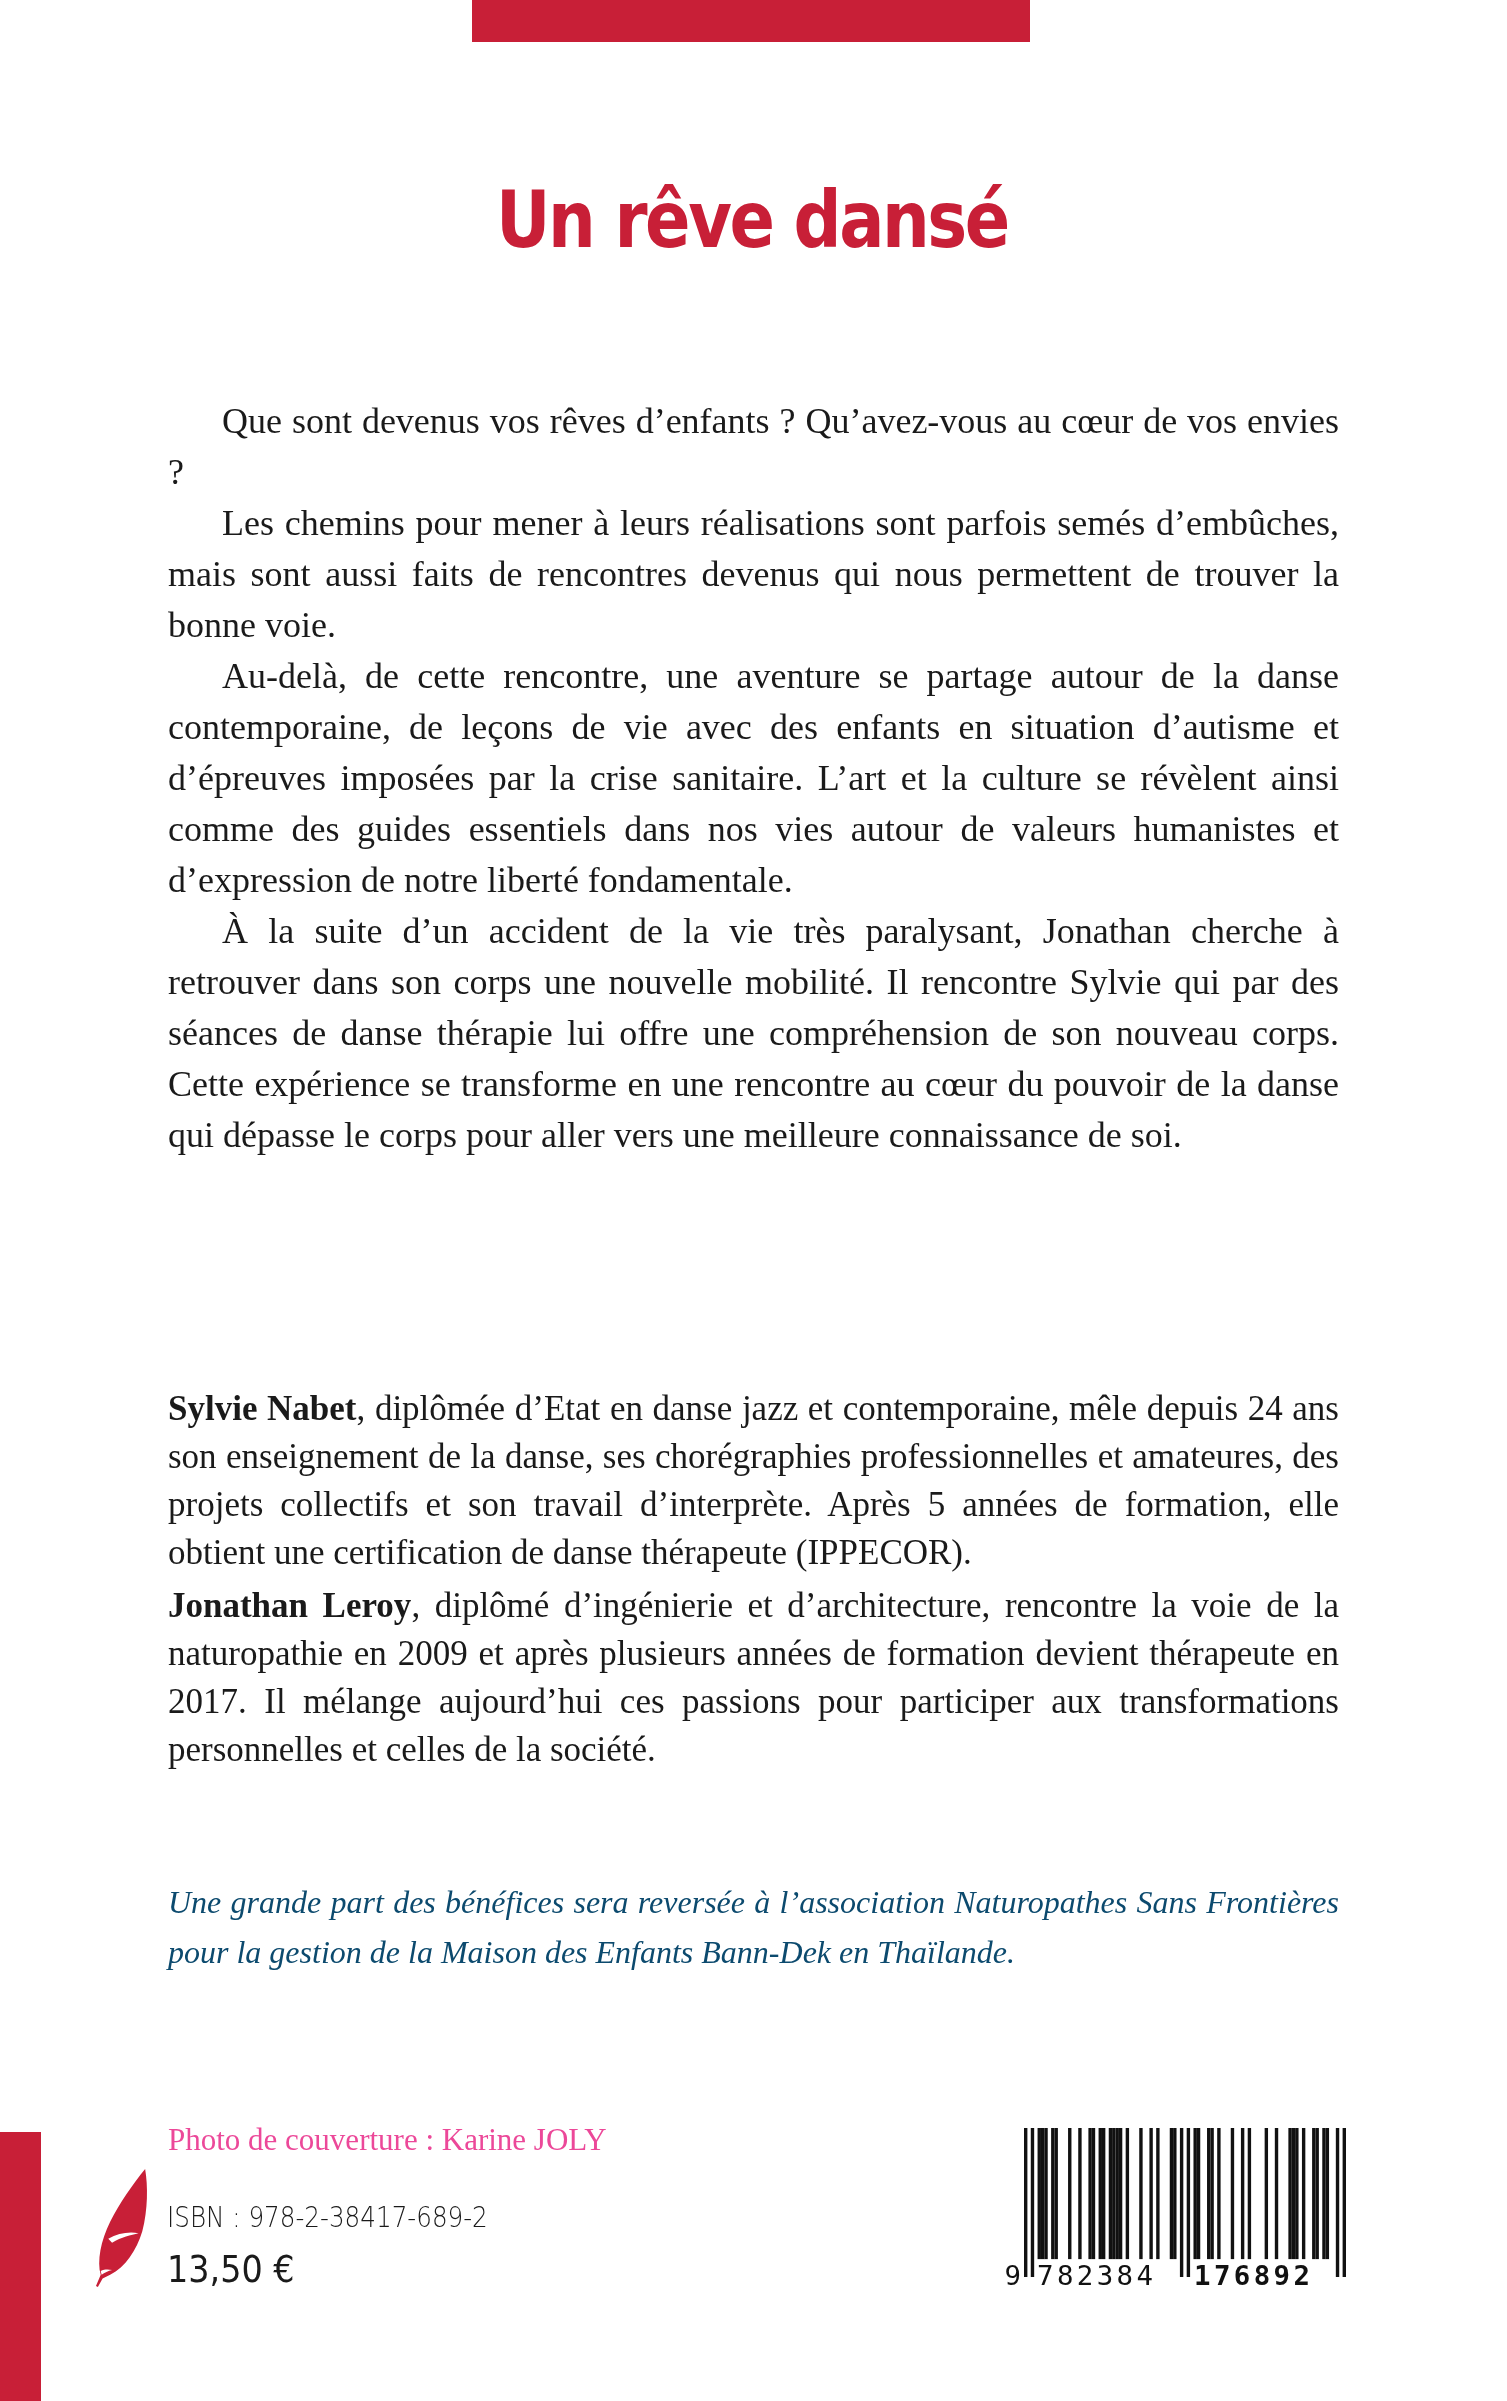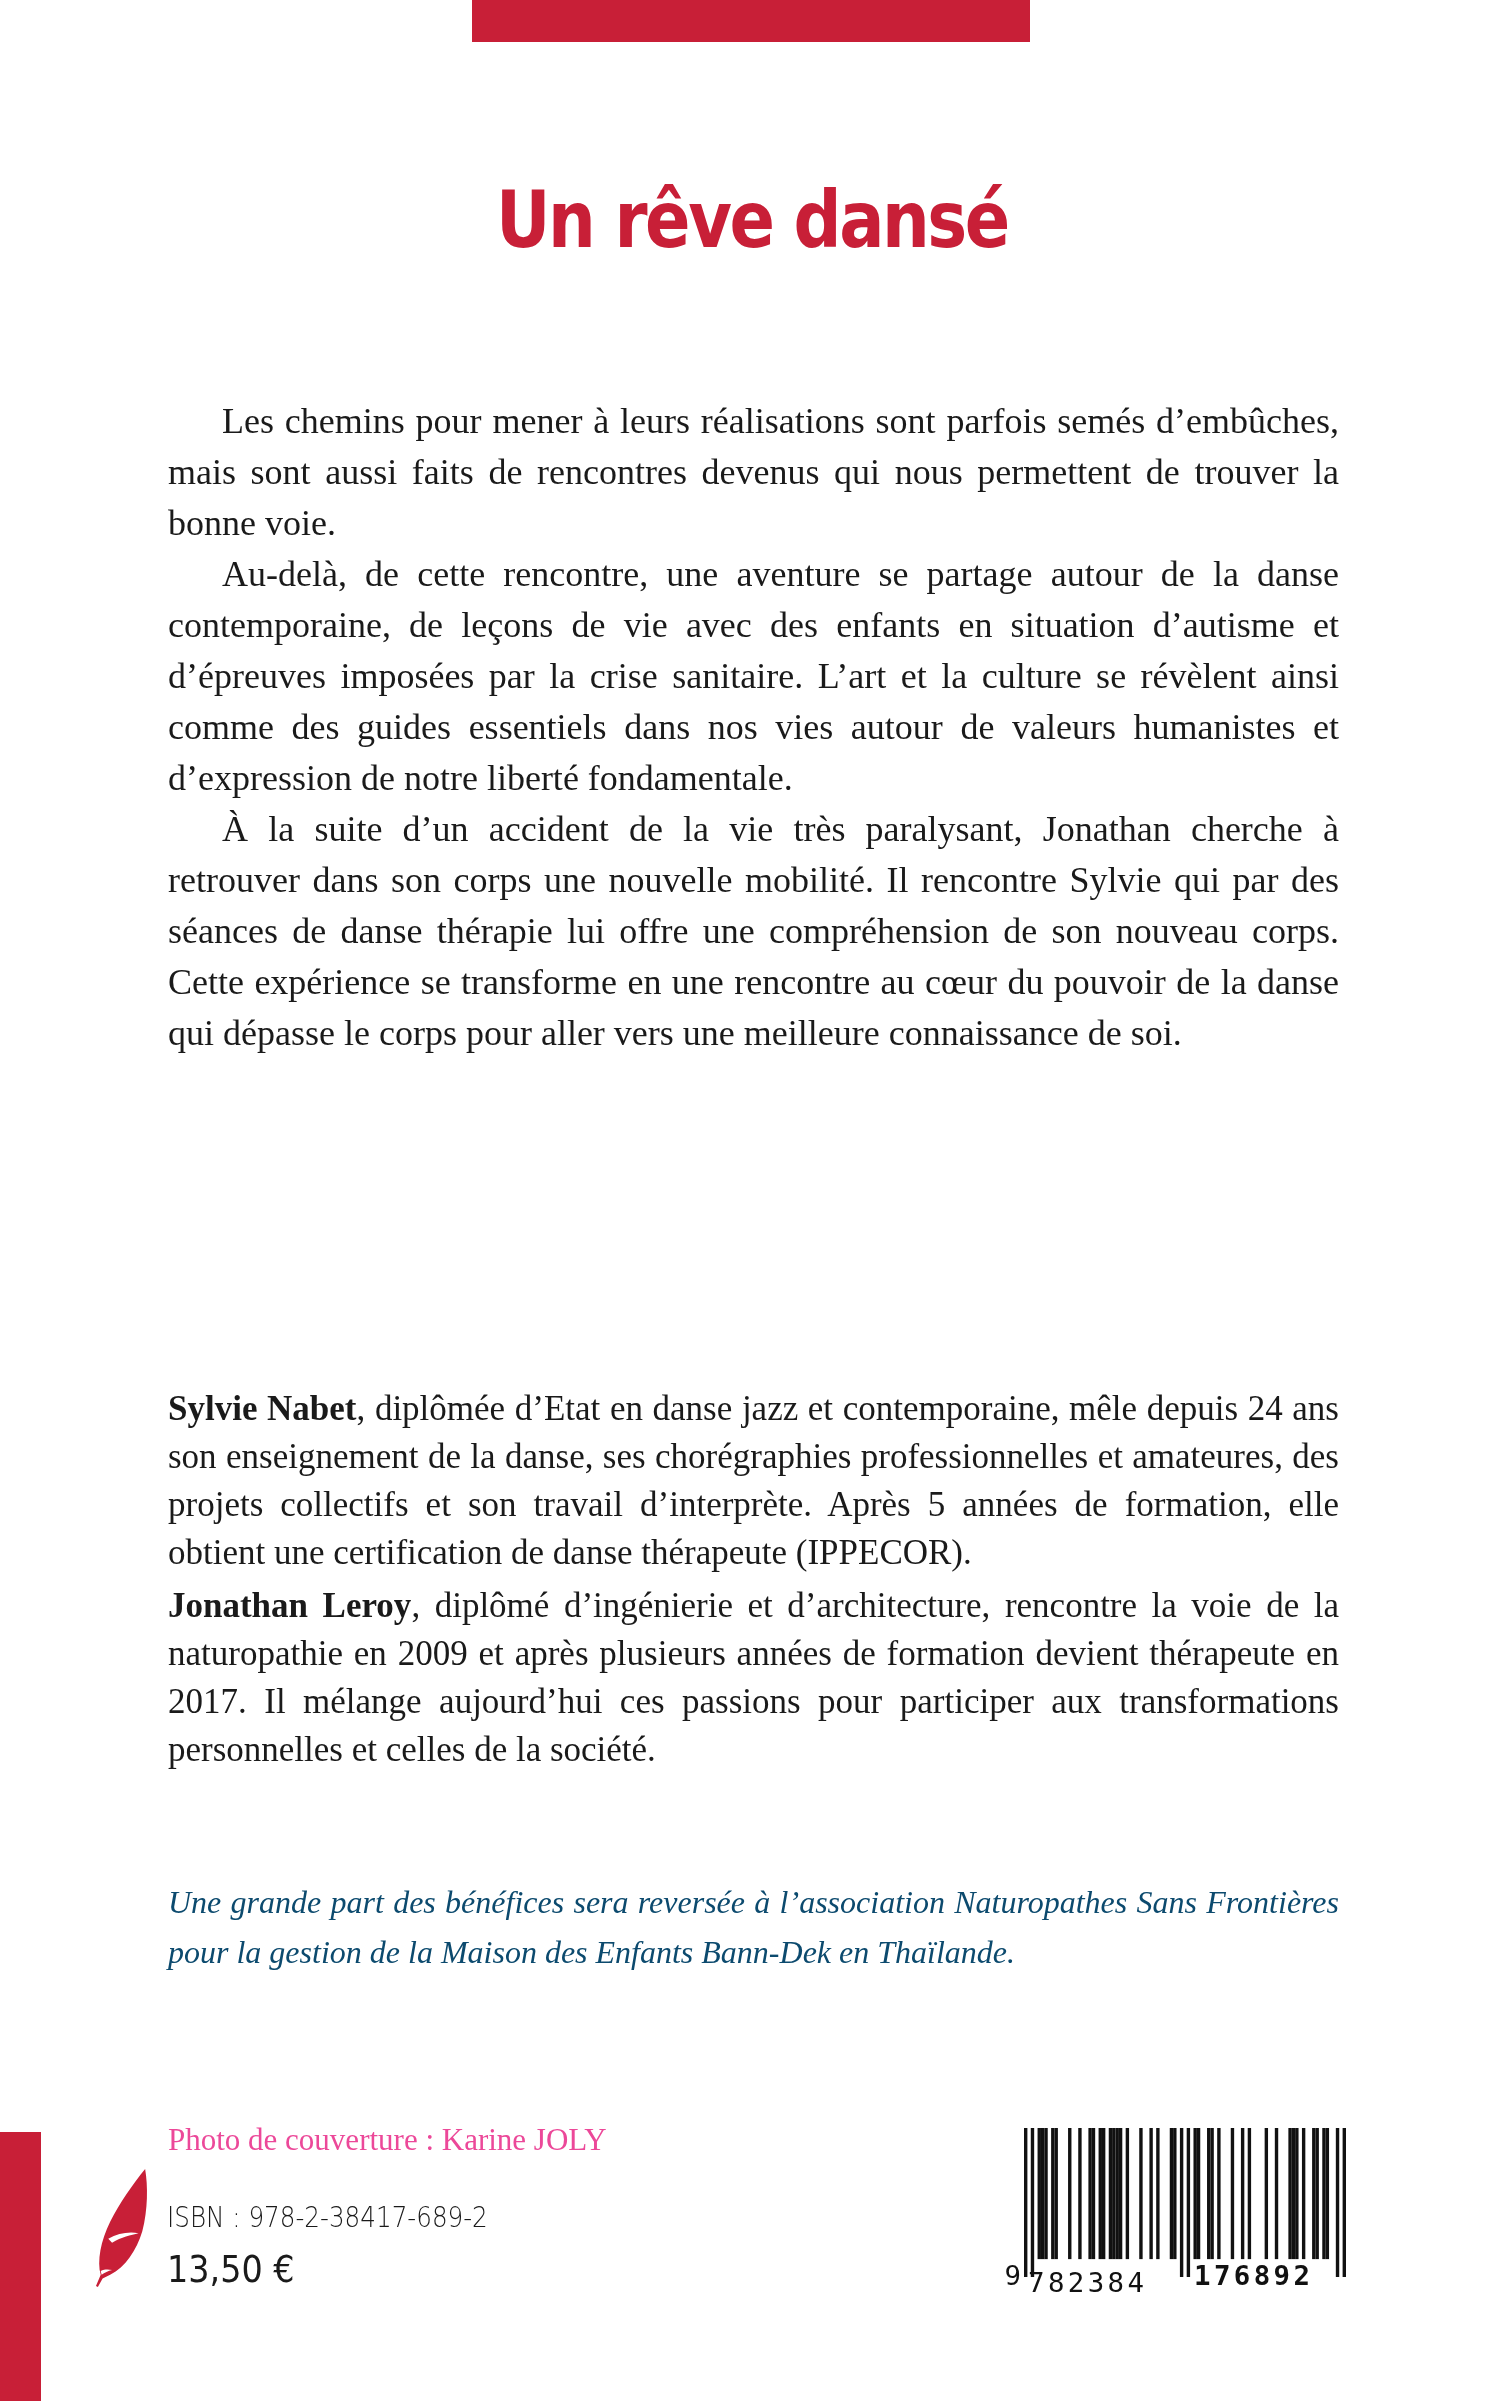--- a/index.html
+++ b/index.html
@@ -142,32 +142,33 @@
     .barcode-digits {
       position: absolute;
       top: 136px;
       left: 0;
       font-family: "DejaVu Sans Mono", monospace;
       font-size: 27.4px;
       line-height: 32px;
       color: #111;
     }
     .bd-first { position: absolute; left: 10.4px; }
-    .bd-left { position: absolute; left: 34px; letter-spacing: 3.4px; margin-top: 7px; }
+    .bd-left { position: absolute; left: 43px; letter-spacing: 3.4px; }
     .bd-right { position: absolute; left: 200px; letter-spacing: 3.4px; font-weight: bold; }
   </style>
 </head>
 <body>
 
 <div class="top-bar" style="background: rgb(200, 31, 55);"></div>
 <div class="left-bar" style="background: rgb(200, 31, 55);"></div>
 
 <h1 class="title" style="color: rgb(200, 31, 55);">Un rêve dansé</h1>
 
 <div class="blurb">
+  <p>Que sont devenus vos rêves d’enfants ? Qu’avez-vous au cœur de vos envies ?</p>
   <p>Les chemins pour mener à leurs réalisations sont parfois semés d’embûches, mais sont aussi faits de rencontres devenus qui nous permettent de trouver la bonne voie.</p>
   <p>Au-delà, de cette rencontre, une aventure se partage autour de la danse contemporaine, de leçons de vie avec des enfants en situation d’autisme et d’épreuves imposées par la crise sanitaire. L’art et la culture se révèlent ainsi comme des guides essentiels dans nos vies autour de valeurs humanistes et d’expression de notre liberté fondamentale.</p>
   <p>À la suite d’un accident de la vie très paralysant, Jonathan cherche à retrouver dans son corps une nouvelle mobilité. Il rencontre Sylvie qui par des séances de danse thérapie lui offre une compréhension de son nouveau corps. Cette expérience se transforme en une rencontre au cœur du pouvoir de la danse qui dépasse le corps pour aller vers une meilleure connaissance de soi.</p>
 </div>
 
 <div class="bios">
   <p><span class="author-name">Sylvie Nabet</span><span>, diplômée d’Etat en danse jazz et contemporaine, mêle depuis 24 ans son enseignement de la danse, ses chorégraphies professionnelles et amateures, des projets collectifs et son travail d’interprète. Après 5 années de formation, elle obtient une certification de danse thérapeute (IPPECOR).</span></p>
   <p><span class="author-name">Jonathan Leroy</span><span>, diplômé d’ingénierie et d’architecture, rencontre la voie de la naturopathie en 2009 et après plusieurs années de formation devient thérapeute en 2017. Il mélange aujourd’hui ces passions pour participer aux transformations personnelles et celles de la société.</span></p>
 </div>
 

